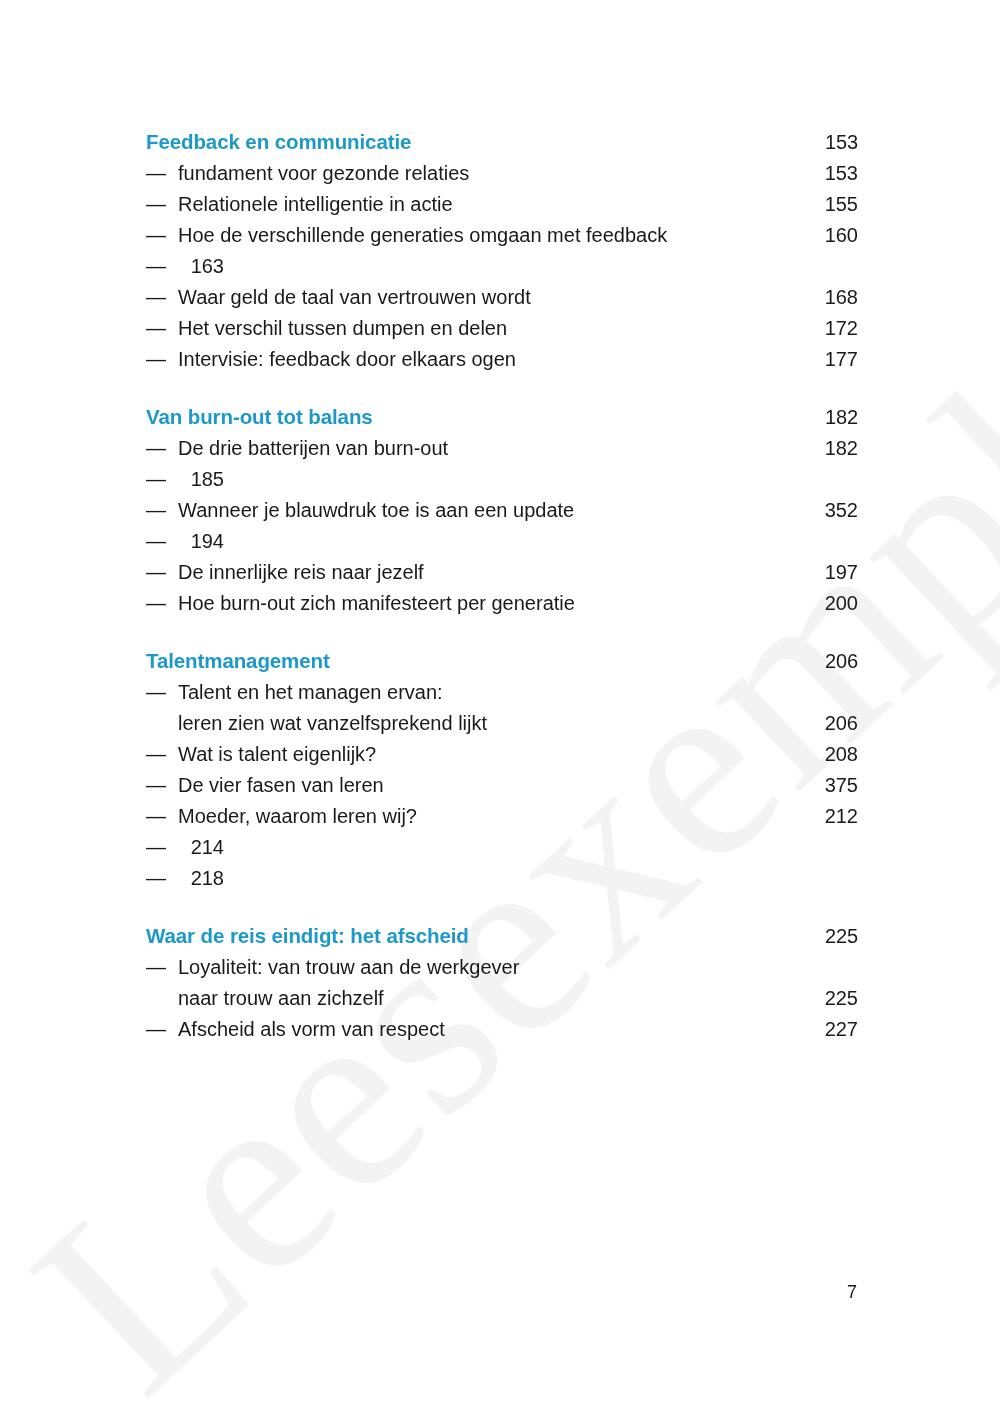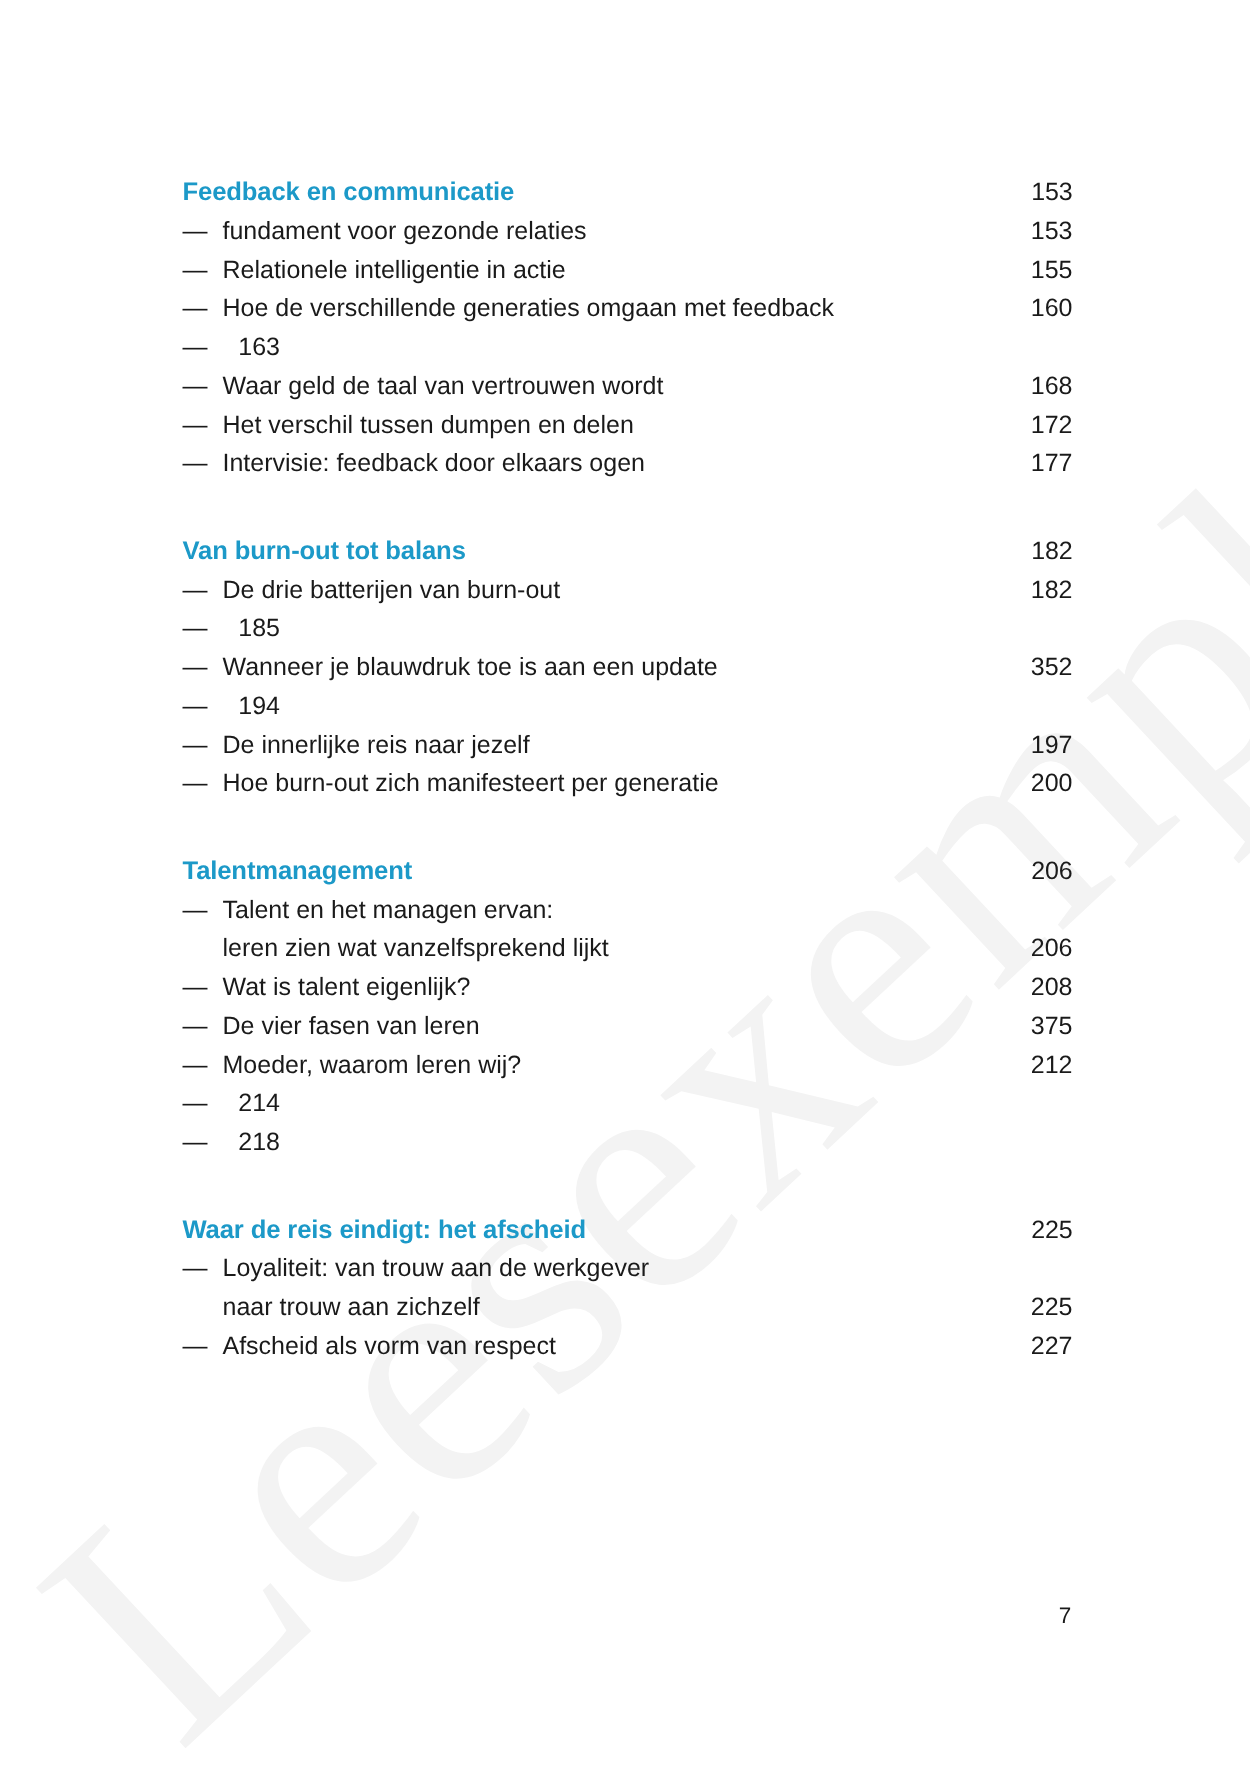--- a/index.html
+++ b/index.html
@@ -72,21 +72,20 @@
   .section-head {
     color: #1c99c8;
     font-weight: bold;
     font-size: 20.5px;
     line-height: 31px;
     letter-spacing: -0.1px;
   }
   .section-head .label {
     flex: 1 1 auto;
     padding-right: 12px;
-    margin-top: 12px;
   }
   .section-head .pg {
     flex: 0 0 auto;
     min-width: 46px;
     text-align: right;
     color: #1a1a1a;
     font-weight: normal;
     font-size: 20px;
   }
 

